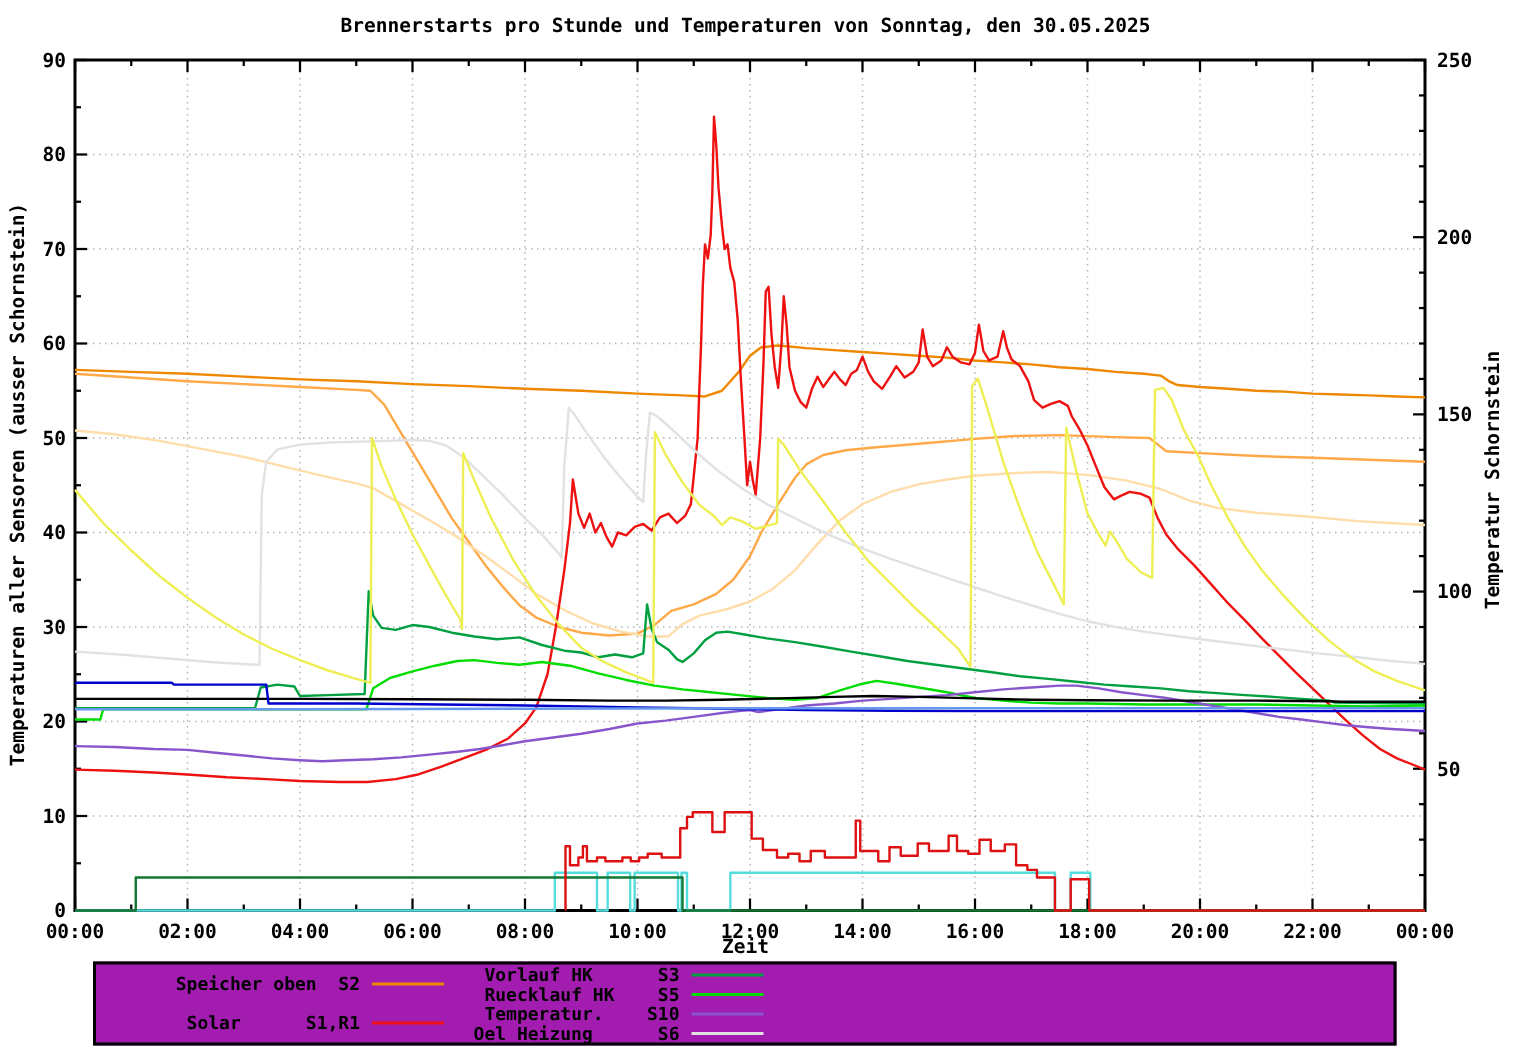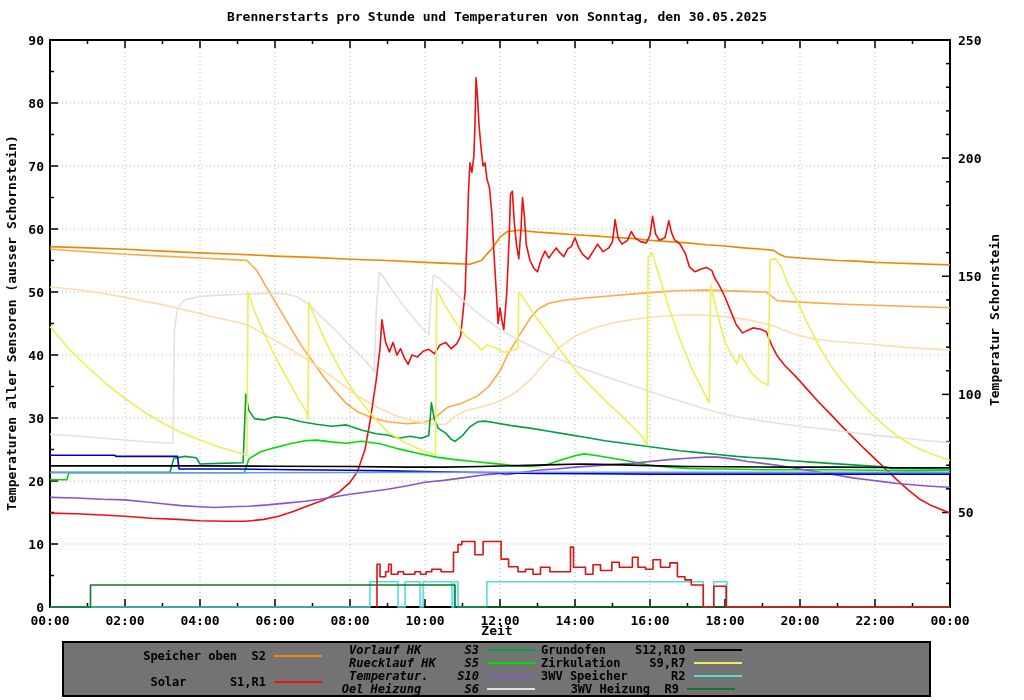--- a/index.html
+++ b/index.html
@@ -3,21 +3,21 @@
 <meta charset="utf-8">
 <style>
   html,body{margin:0;padding:0;background:#ffffff;}
   #app{position:relative;width:1024px;height:700px;background:#fff;overflow:hidden;
        font-family:"DejaVu Sans Mono","Liberation Mono",monospace;}
   svg text{font-family:"DejaVu Sans Mono","Liberation Mono",monospace;font-weight:bold;fill:#000;}
   .ttl{font-size:13px;}
   .axlbl{font-size:13px;}
   .tick{font-size:13px;}
   #legend{position:absolute;left:62px;top:641px;width:869px;height:56px;border:2px solid #000;
-          background:#737373;display:flex;box-sizing:border-box;padding-left:26px;}
+          background:#a21caf;display:flex;box-sizing:border-box;}
   .lcol{display:flex;flex-direction:column;justify-content:space-around;height:100%;}
   .lcell{display:flex;align-items:center;height:13px;}
   .llbl{flex:1;text-align:right;white-space:pre;font-size:12px;font-weight:bold;color:#000;}
   .lline{width:48px;height:0;border-top:2px solid #000;margin-left:8px;margin-right:6px;flex:none;}
 </style>
 </head>
 <body>
 
 <div id="app">
   <svg id="plot" width="1024" height="700">
@@ -189,50 +189,32 @@
       <div class="lcol" style="width: 238px;">
         <div class="lcell">
           <span class="llbl">Speicher oben  S2</span>
           <span class="lline" style="border-top-color: rgb(238, 136, 0);"></span>
         </div>
         <div class="lcell">
           <span class="llbl">Solar      S1,R1</span>
           <span class="lline" style="border-top-color: rgb(238, 17, 17);"></span>
         </div>
       </div>
-      <div class="lcol" style="width: 213px; font-style: italic;">
+      <div class="lcol" style="width: 213px;">
         <div class="lcell">
           <span class="llbl">Vorlauf HK      S3</span>
           <span class="lline" style="border-top-color: rgb(0, 160, 64);"></span>
         </div>
         <div class="lcell">
           <span class="llbl">Ruecklauf HK    S5</span>
           <span class="lline" style="border-top-color: rgb(0, 221, 0);"></span>
         </div>
         <div class="lcell">
           <span class="llbl">Temperatur.    S10</span>
           <span class="lline" style="border-top-color: rgb(136, 85, 204);"></span>
         </div>
         <div class="lcell">
           <span class="llbl">Oel Heizung      S6</span>
           <span class="lline" style="border-top-color: rgb(226, 226, 226);"></span>
-        </div>
-      </div>
-      <div class="lcol" style="width: 200px;">
-        <div class="lcell">
-          <span class="llbl">Grundofen    S12,R10</span>
-          <span class="lline" style="border-top-color: rgb(0, 0, 0);"></span>
-        </div>
-        <div class="lcell">
-          <span class="llbl">Zirkulation    S9,R7</span>
-          <span class="lline" style="border-top-color: rgb(238, 238, 85);"></span>
-        </div>
-        <div class="lcell">
-          <span class="llbl">3WV Speicher      R2</span>
-          <span class="lline" style="border-top-color: rgb(85, 221, 221);"></span>
-        </div>
-        <div class="lcell">
-          <span class="llbl">3WV Heizung  R9</span>
-          <span class="lline" style="border-top-color: rgb(17, 119, 51);"></span>
         </div>
       </div>
     </div>
 </div>
 
 </body></html>

